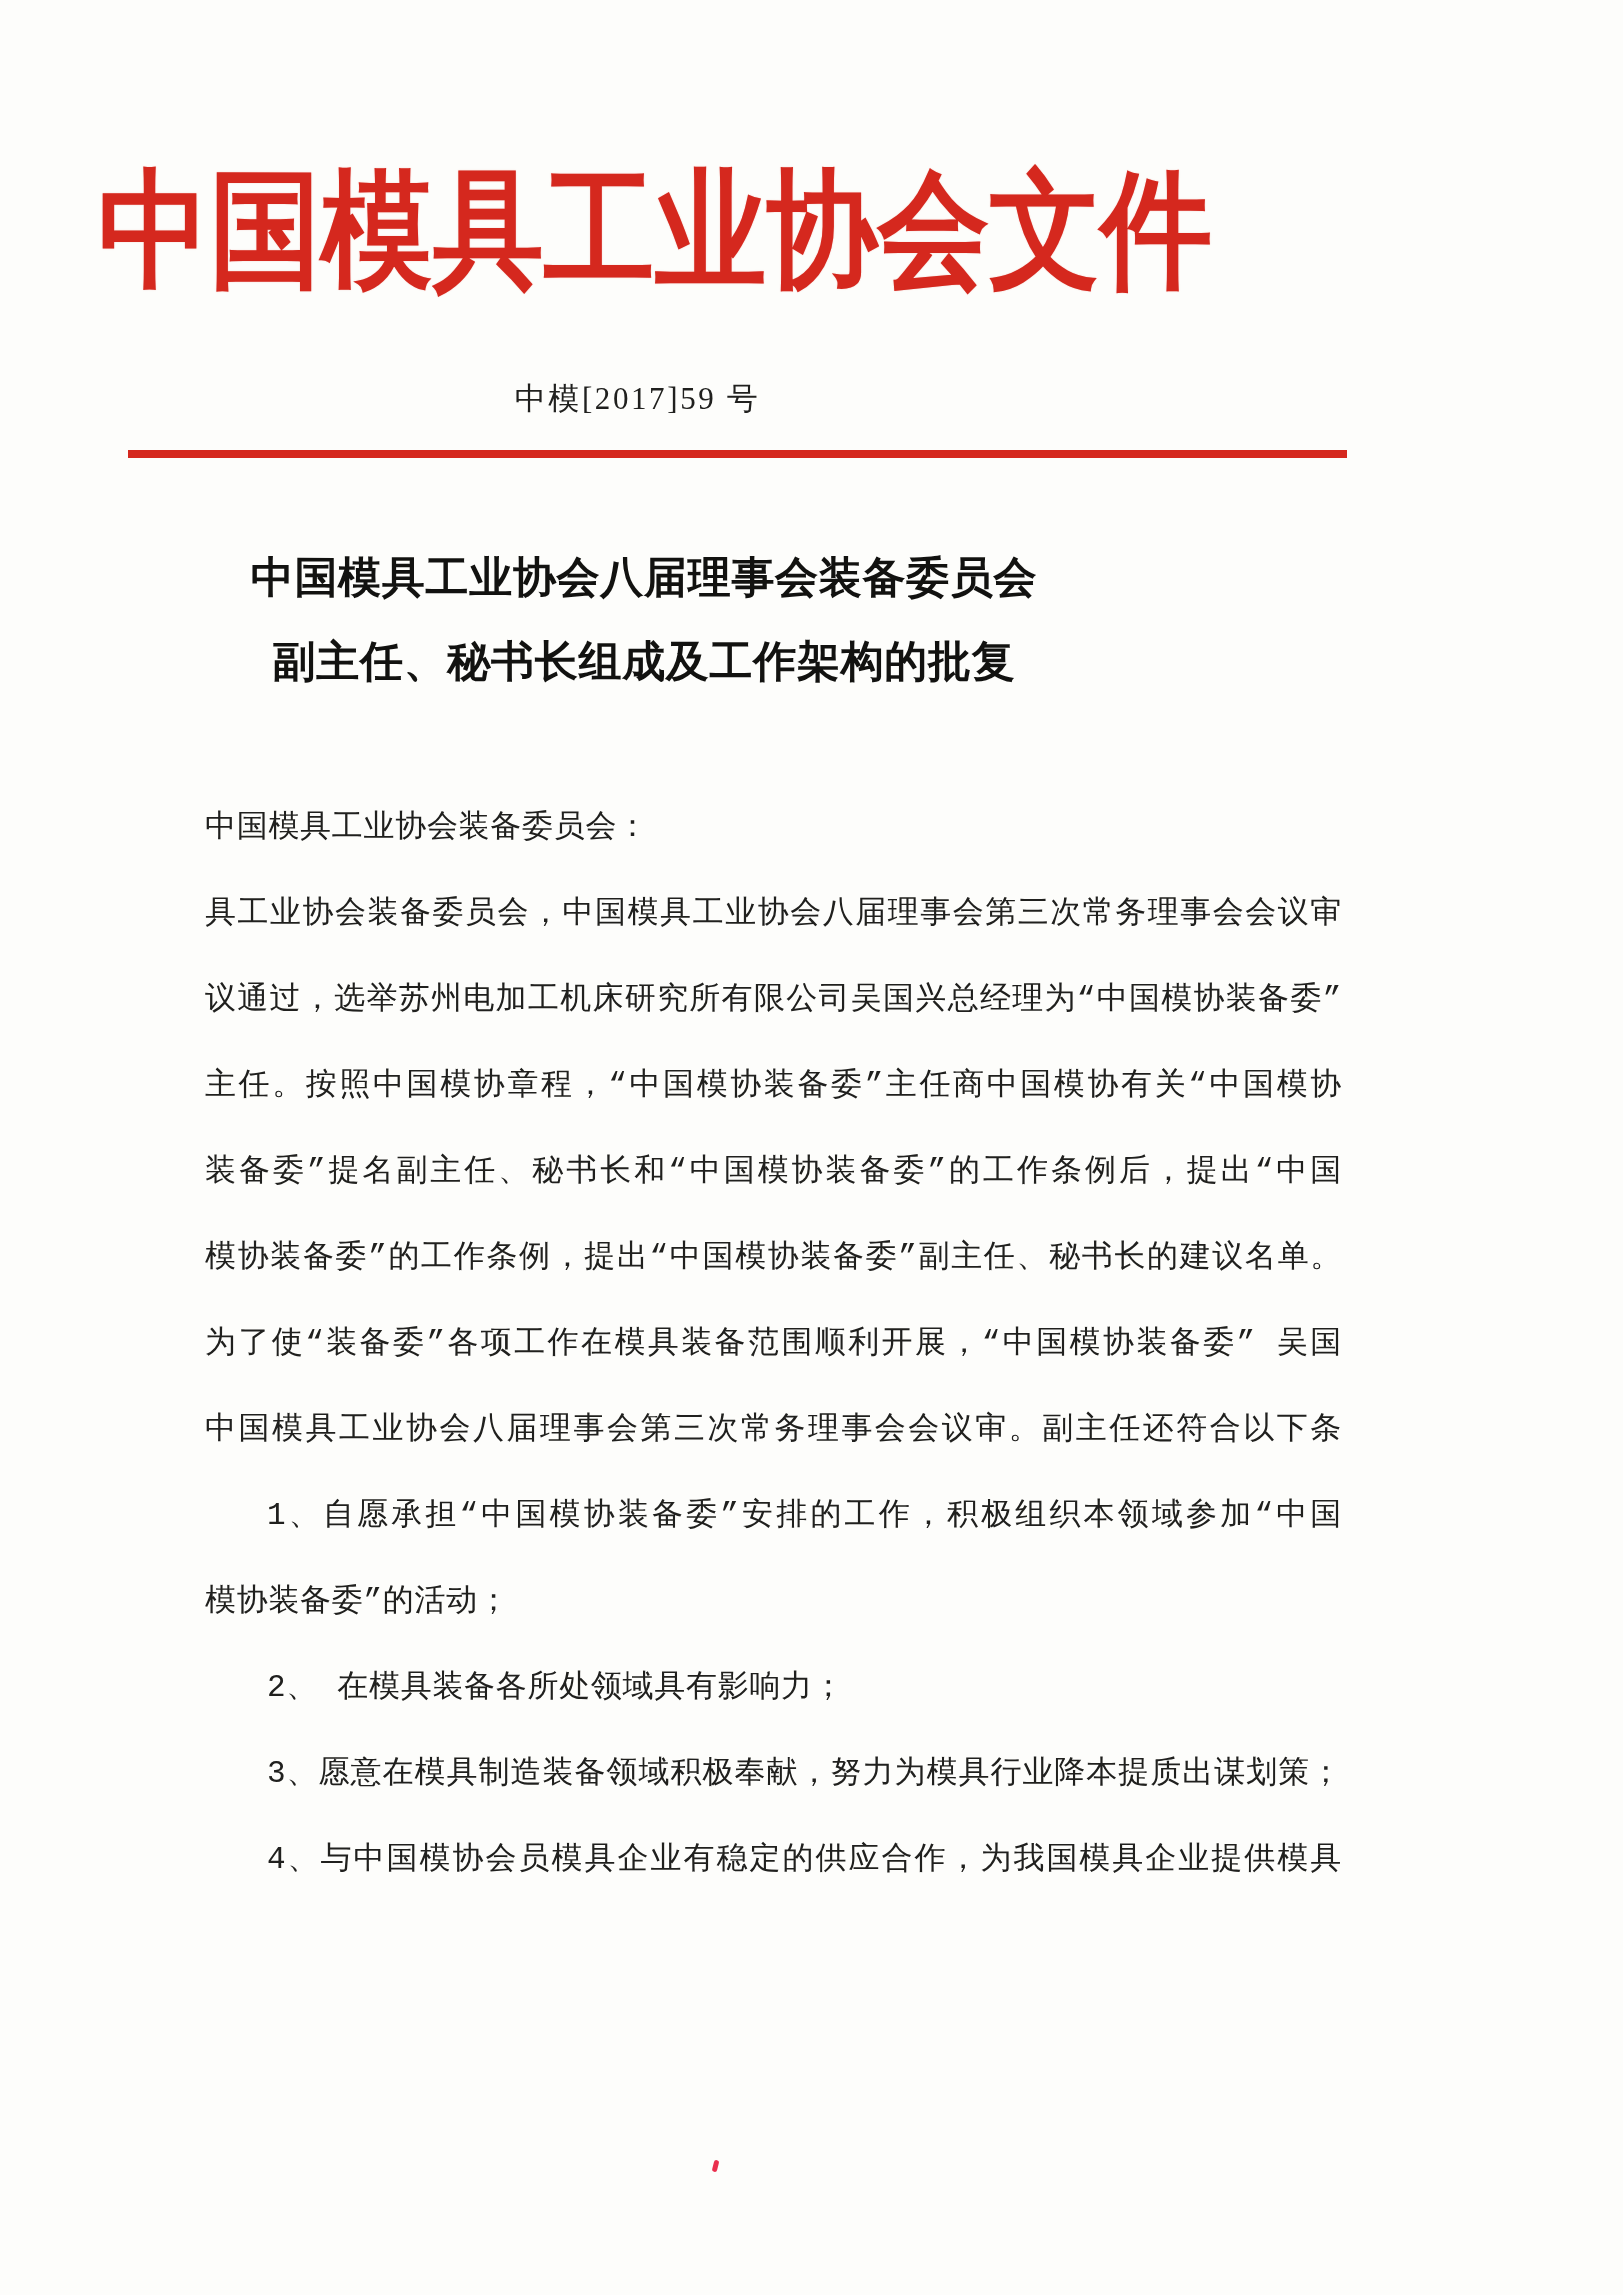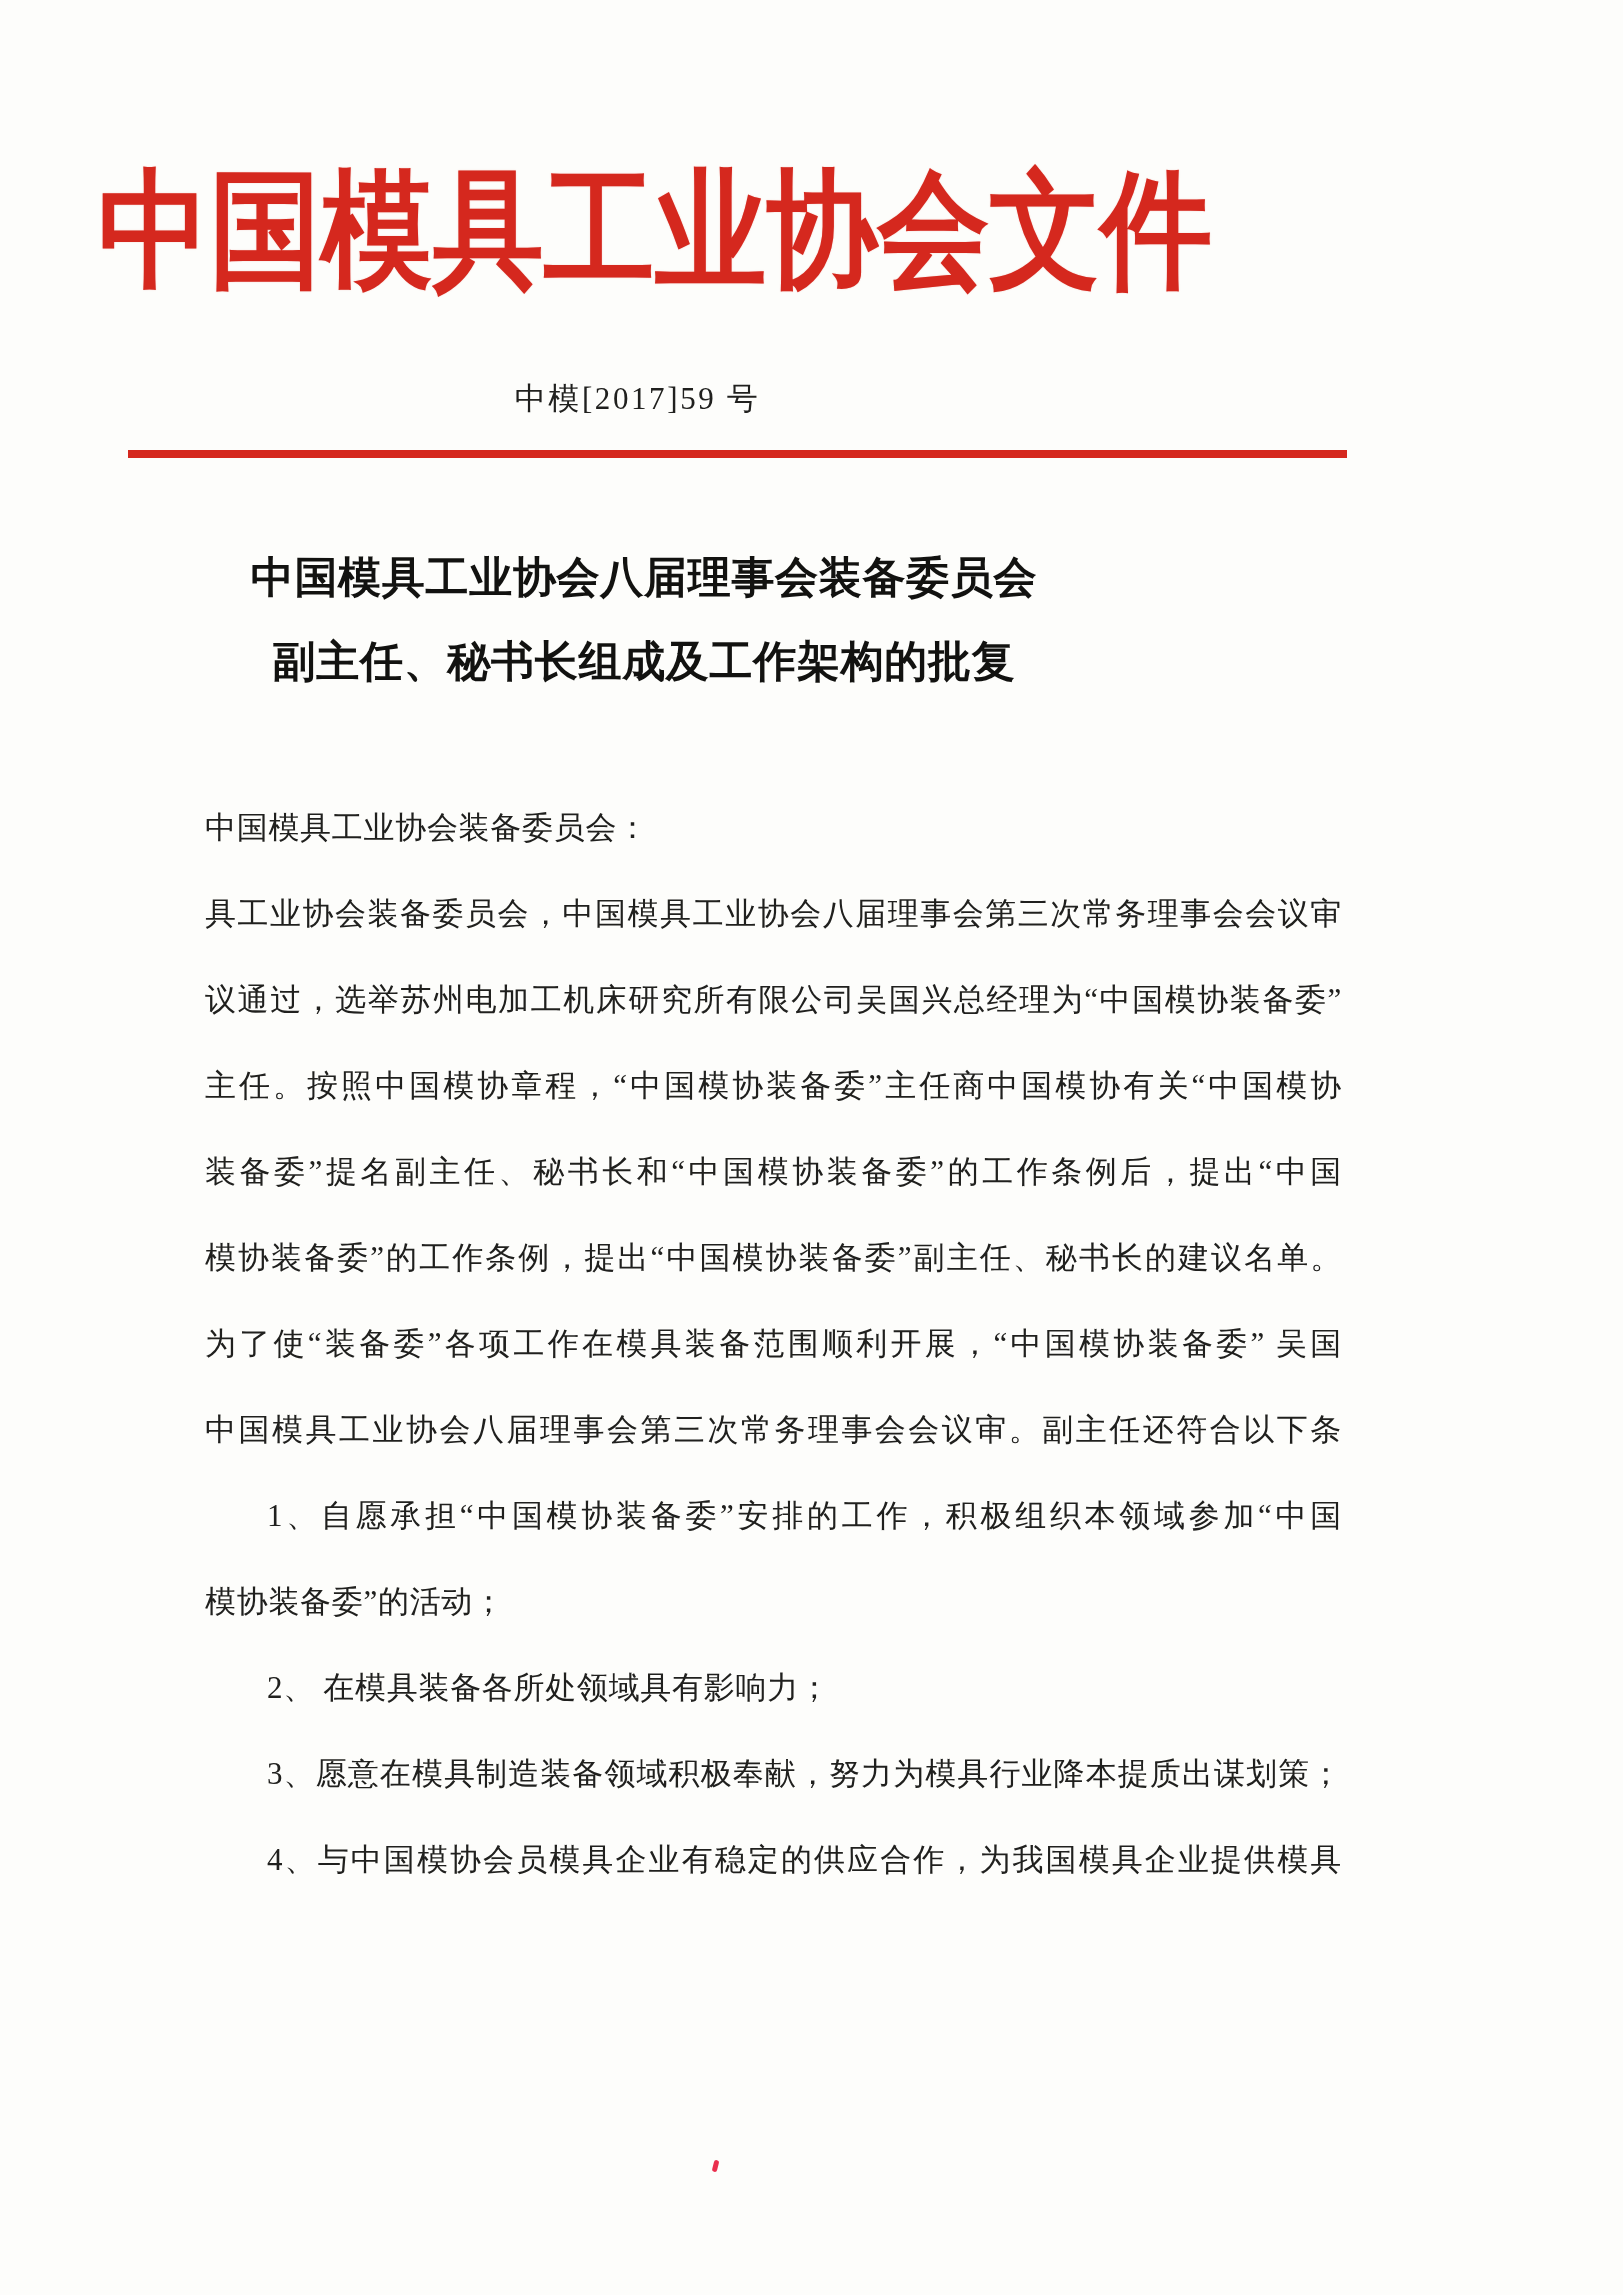--- a/index.html
+++ b/index.html
@@ -69,21 +69,21 @@
     white-space: nowrap;
   }
   .doc-title.t1 { top: 554px; }
   .doc-title.t2 { top: 638px; }
   
   .doc-body {
     position: absolute;
     top: 785px;
     left: 205px;
     width: 1137px;
-    font-family: Liberation Serif, serif;
+    font-family: Liberation Mono, monospace;
     font-size: 31px;
     color: var(--text, #20201e);
     letter-spacing: 0.7px;
   }
   .body-line {
     height: 86px;
     line-height: 86px;
     overflow: hidden;
     white-space: normal;
   }

